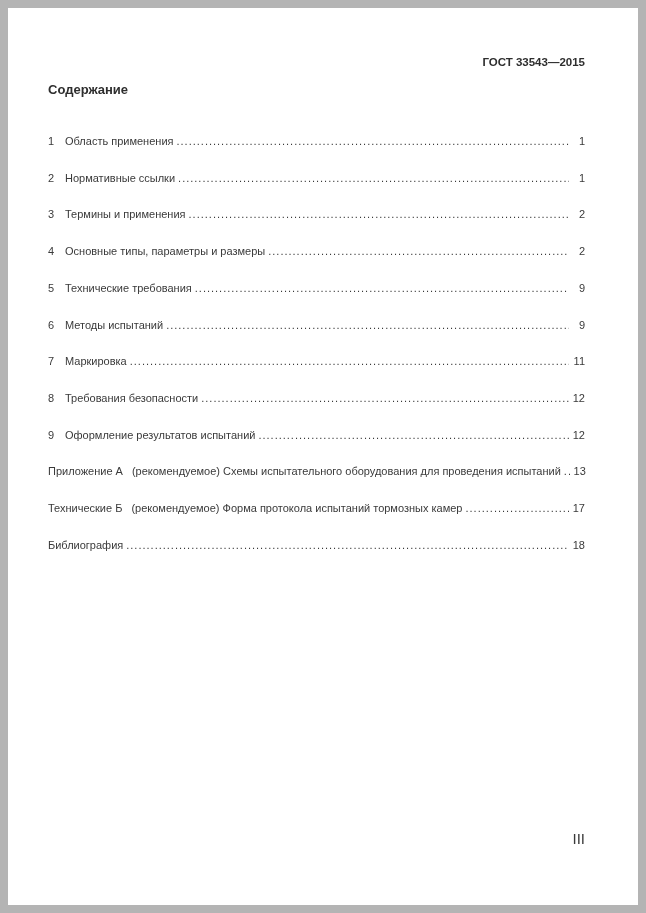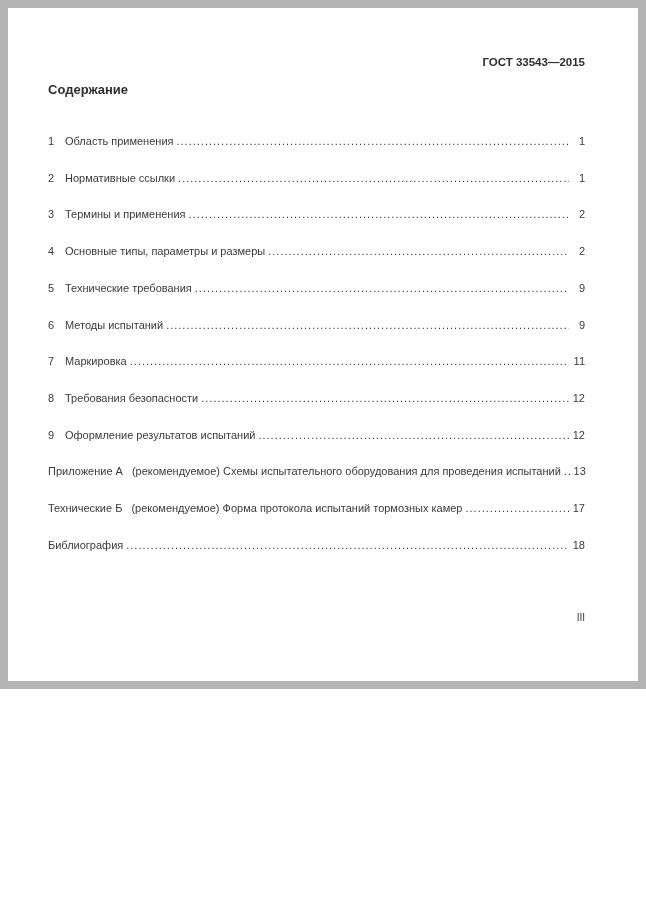--- a/index.html
+++ b/index.html
@@ -3,21 +3,21 @@
 <meta charset="utf-8">
 <style>
   html, body { margin: 0; padding: 0; }
   body {
     background: #ffffff;
     font-family: "Liberation Sans", sans-serif;
   }
   .frame {
     position: relative;
     width: 646px;
-    height: 689px;
+    height: 913px;
     background: #b4b4b4;
     overflow: hidden;
     text-decoration: underline;
   }
   .page {
     position: absolute;
     top: 8px; left: 8px; right: 8px; bottom: 8px;
     background: #ffffff;
     box-sizing: border-box;
     padding: 48px 53px 0 40px;
@@ -71,21 +71,21 @@
   }
   .row .pg {
     flex: none;
     min-width: 14px;
     text-align: right;
   }
   .page-number {
     position: absolute;
     right: 53px;
     bottom: 58px;
-    font-size: 10px;
+    font-size: 15px;
     color: #3a3a3a;
   }
 </style>
 </head>
 <body>
 
 <div class="frame">
   <div class="page">
 
     <div class="doc-number">ГОСТ 33543—2015</div>

